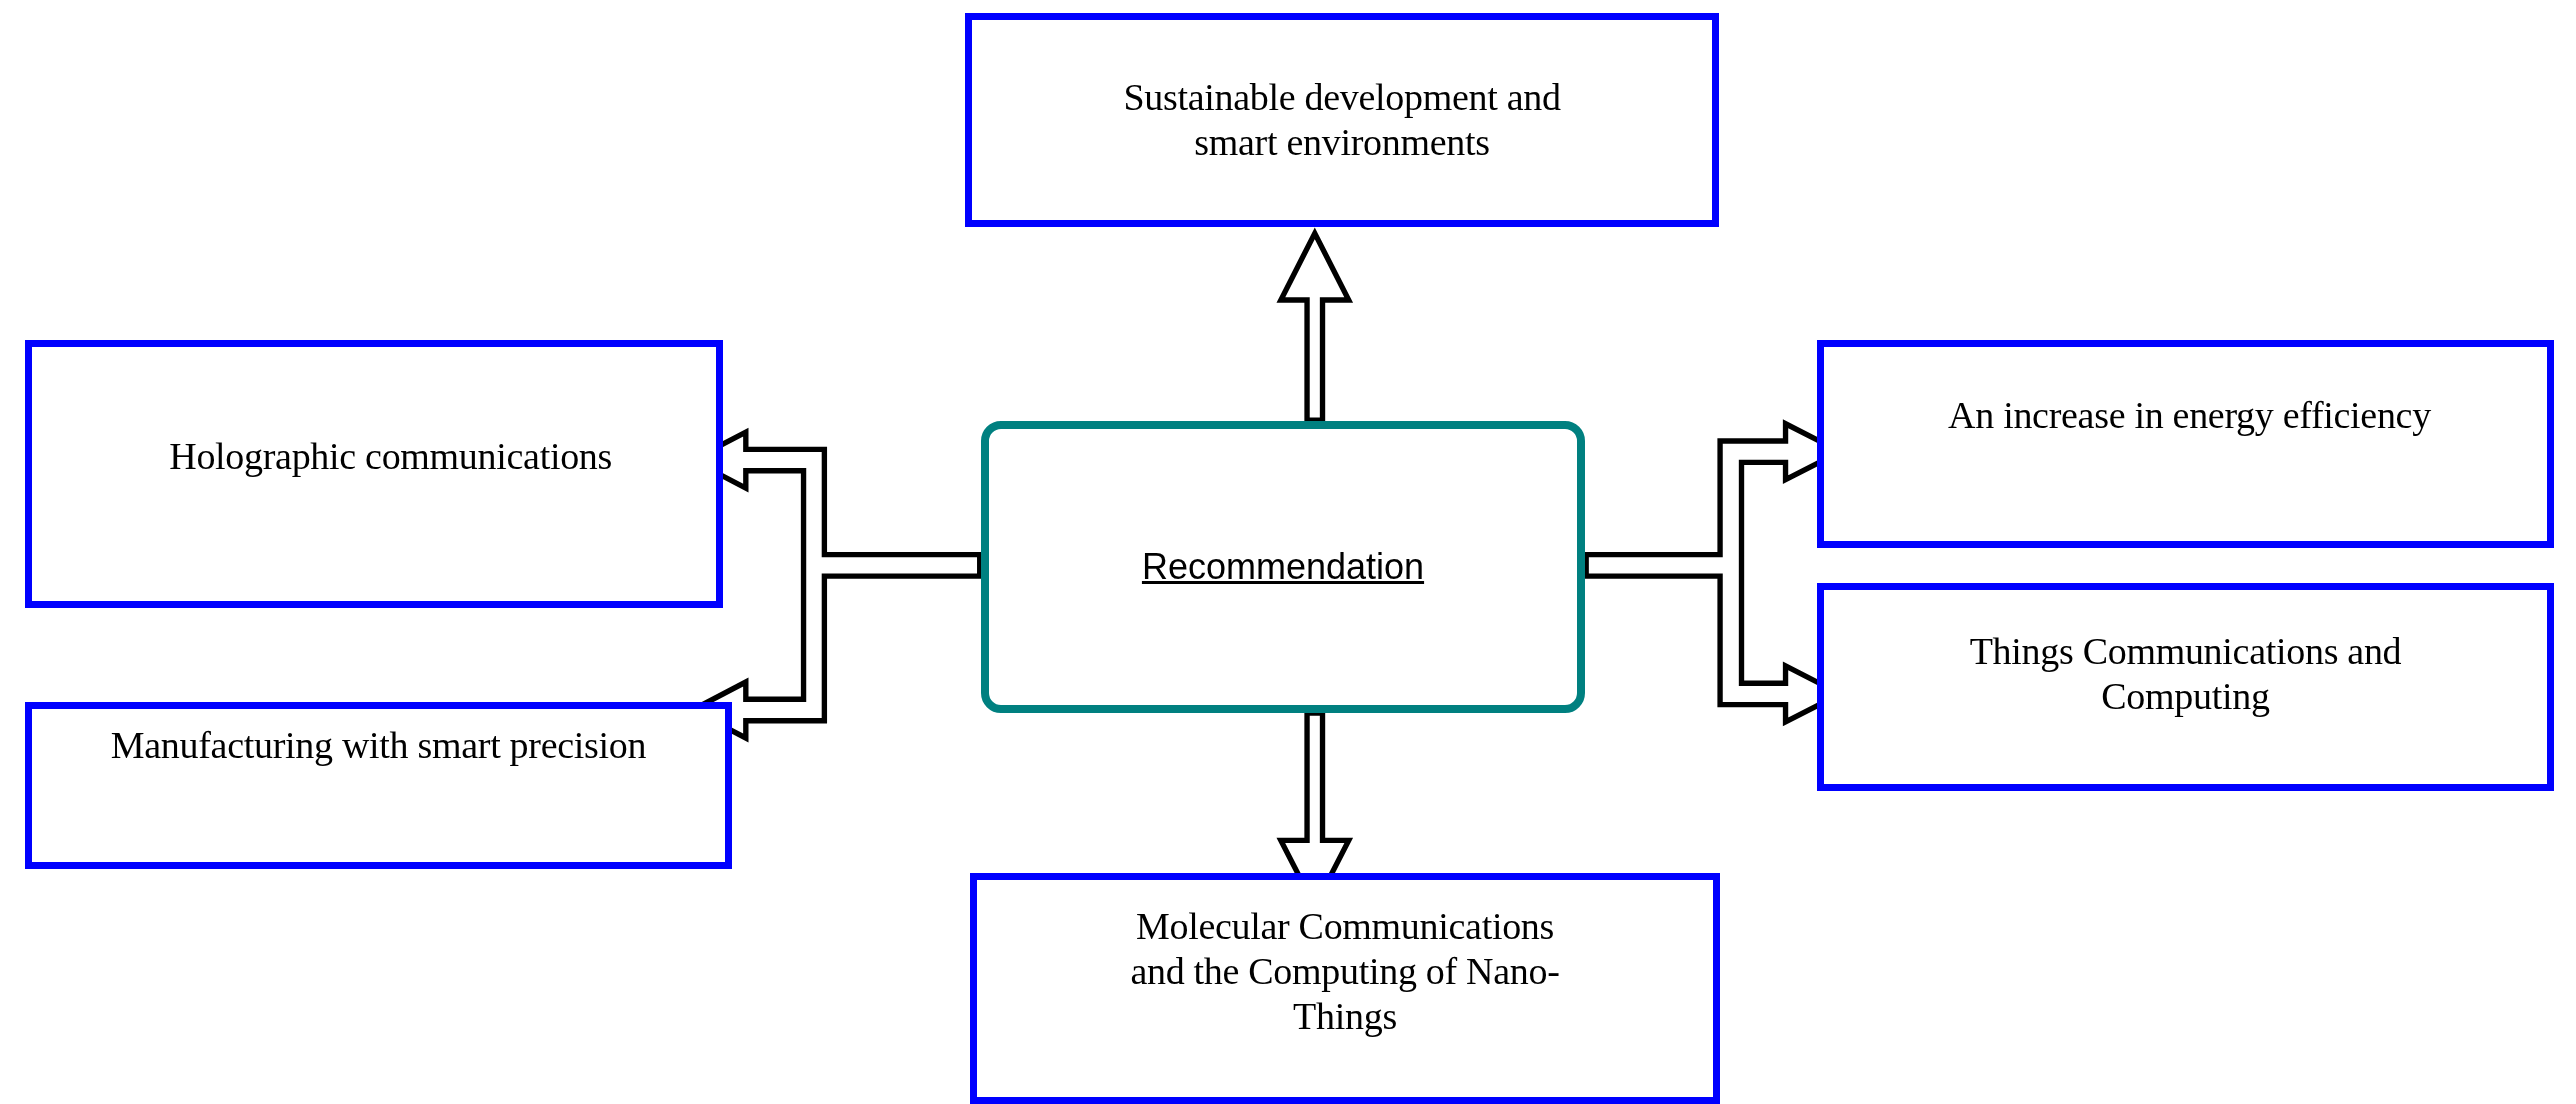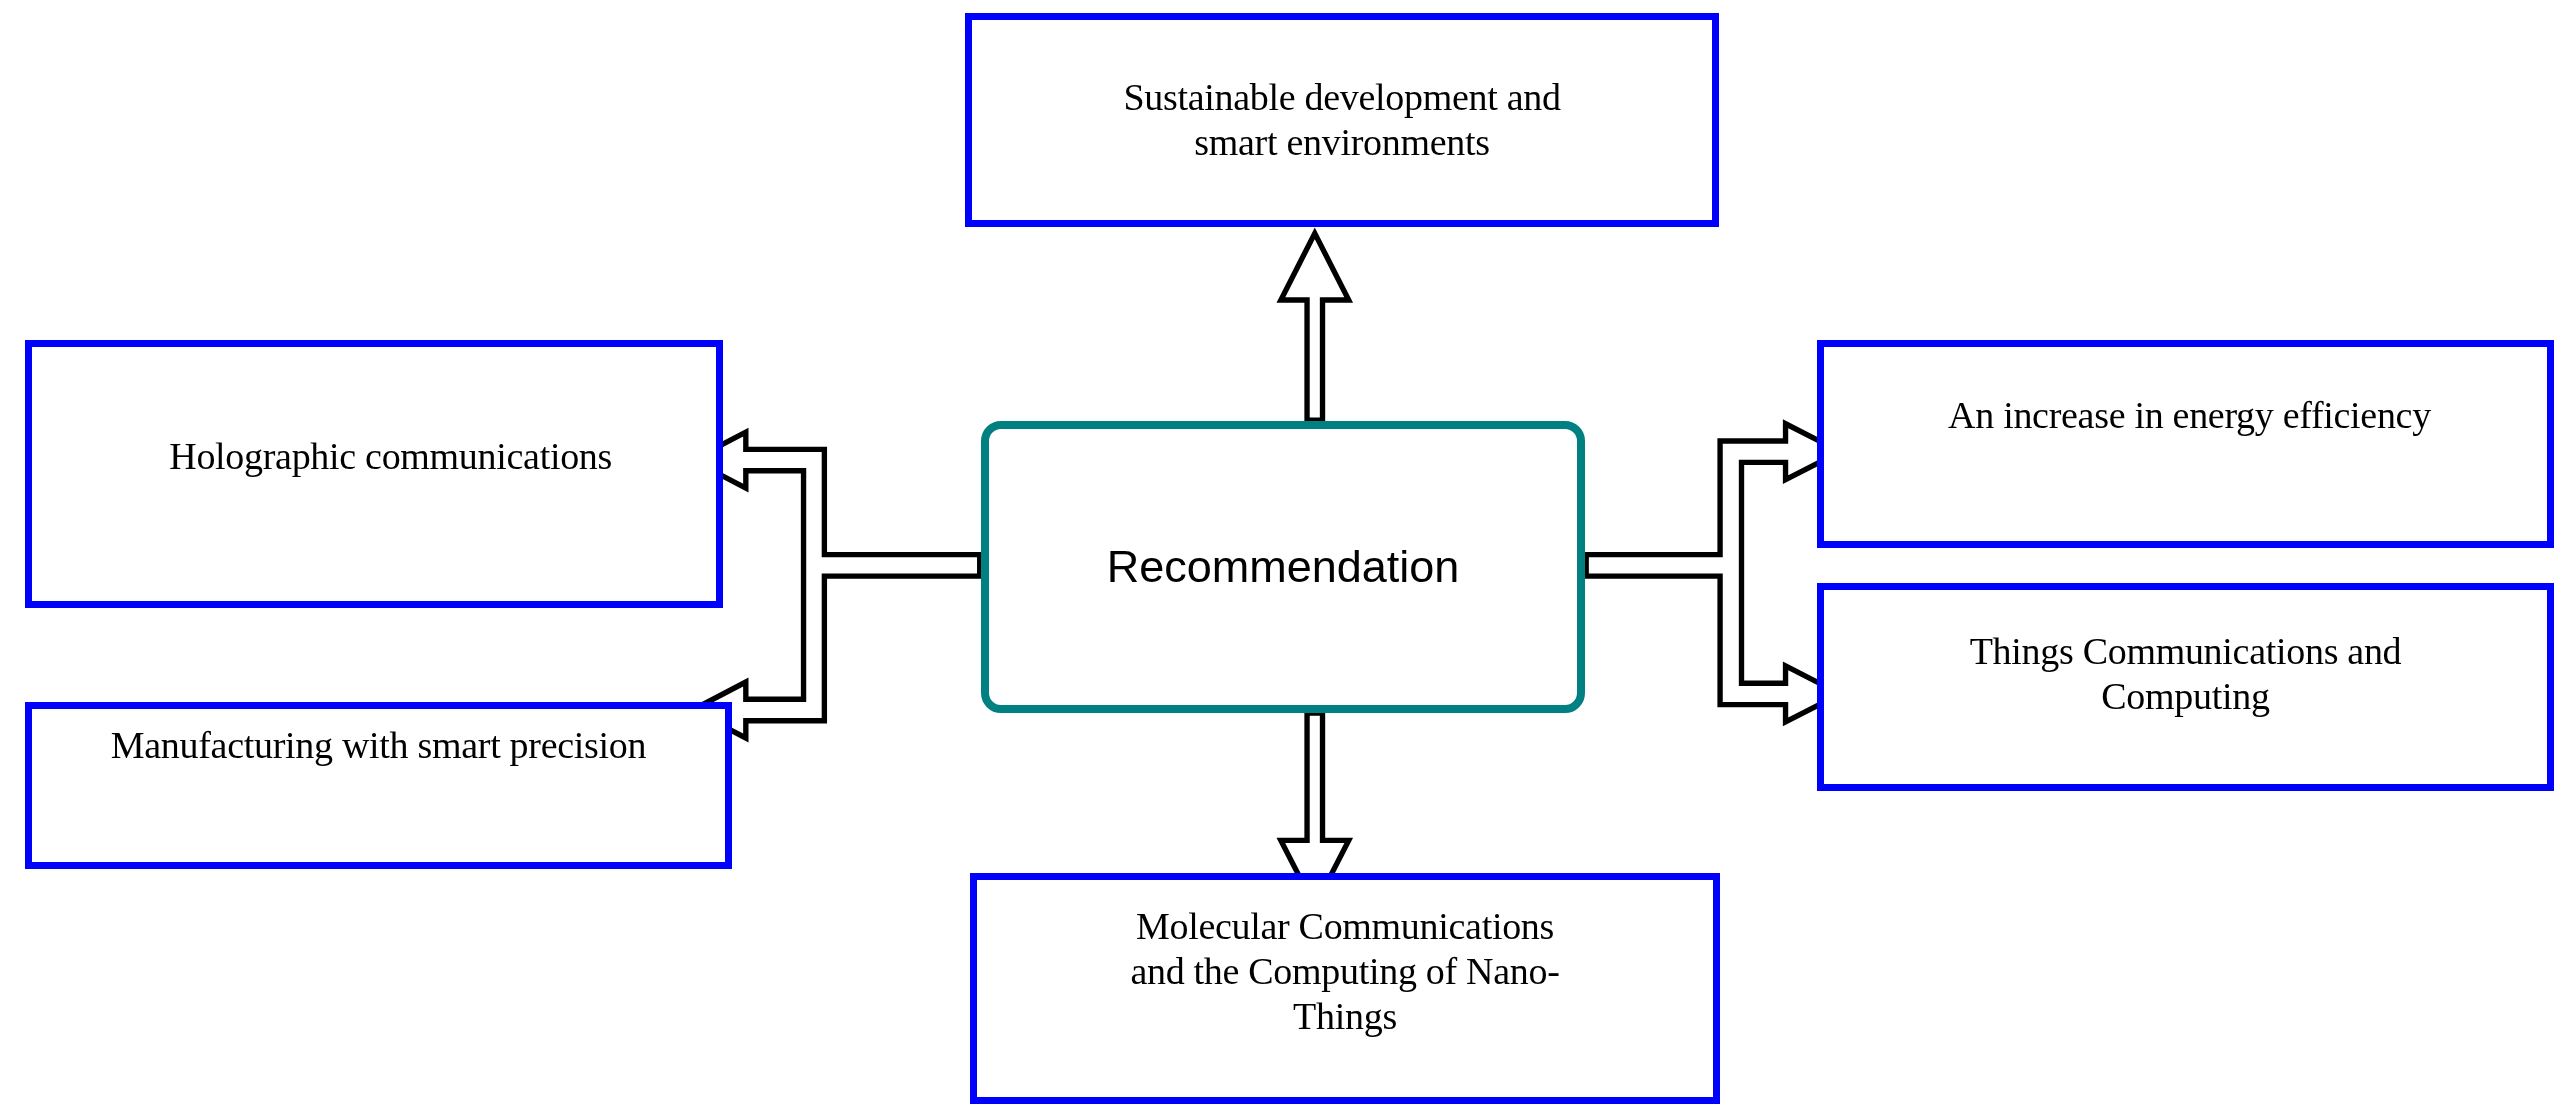--- a/index.html
+++ b/index.html
@@ -56,22 +56,23 @@
   #node-bottom .label{ margin-top:24px; }
 
   
   #node-center{
     left:981px; top:421px; width:604px; height:292px;
     border:8.3px solid #008080;
     border-radius:20px;
   }
   #node-center .label{
     font-family:"Liberation Sans","DejaVu Sans",sans-serif;
-    font-size:45px;
+    font-size:36px;
     letter-spacing:0px;
+    text-decoration:underline;
   }
 
   #connectors{
     position:absolute; left:0; top:0;
     width:2576px; height:1104px;
     pointer-events:none;
   }
   #connectors path{
     fill:#ffffff;
     stroke:#000000;

